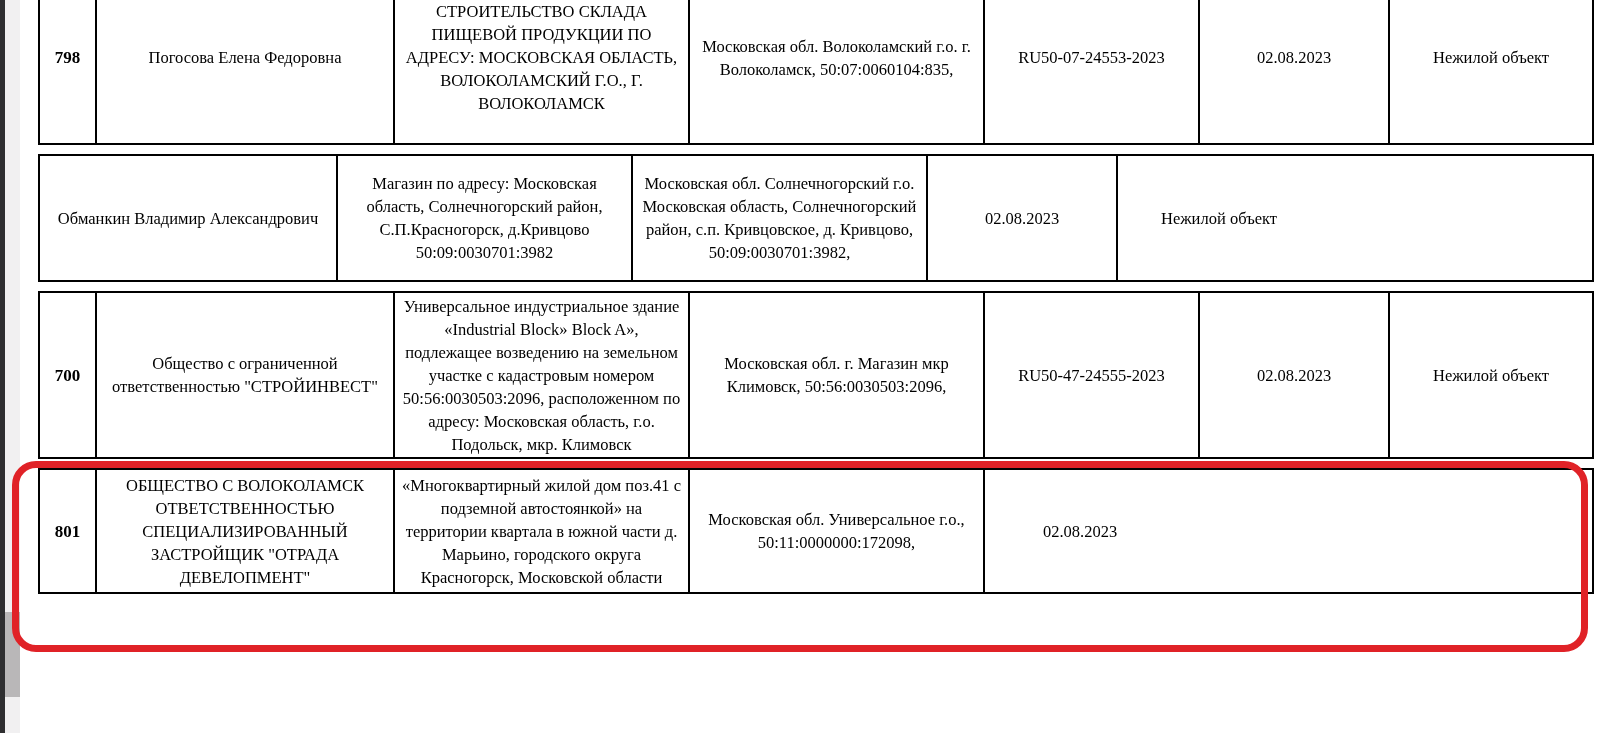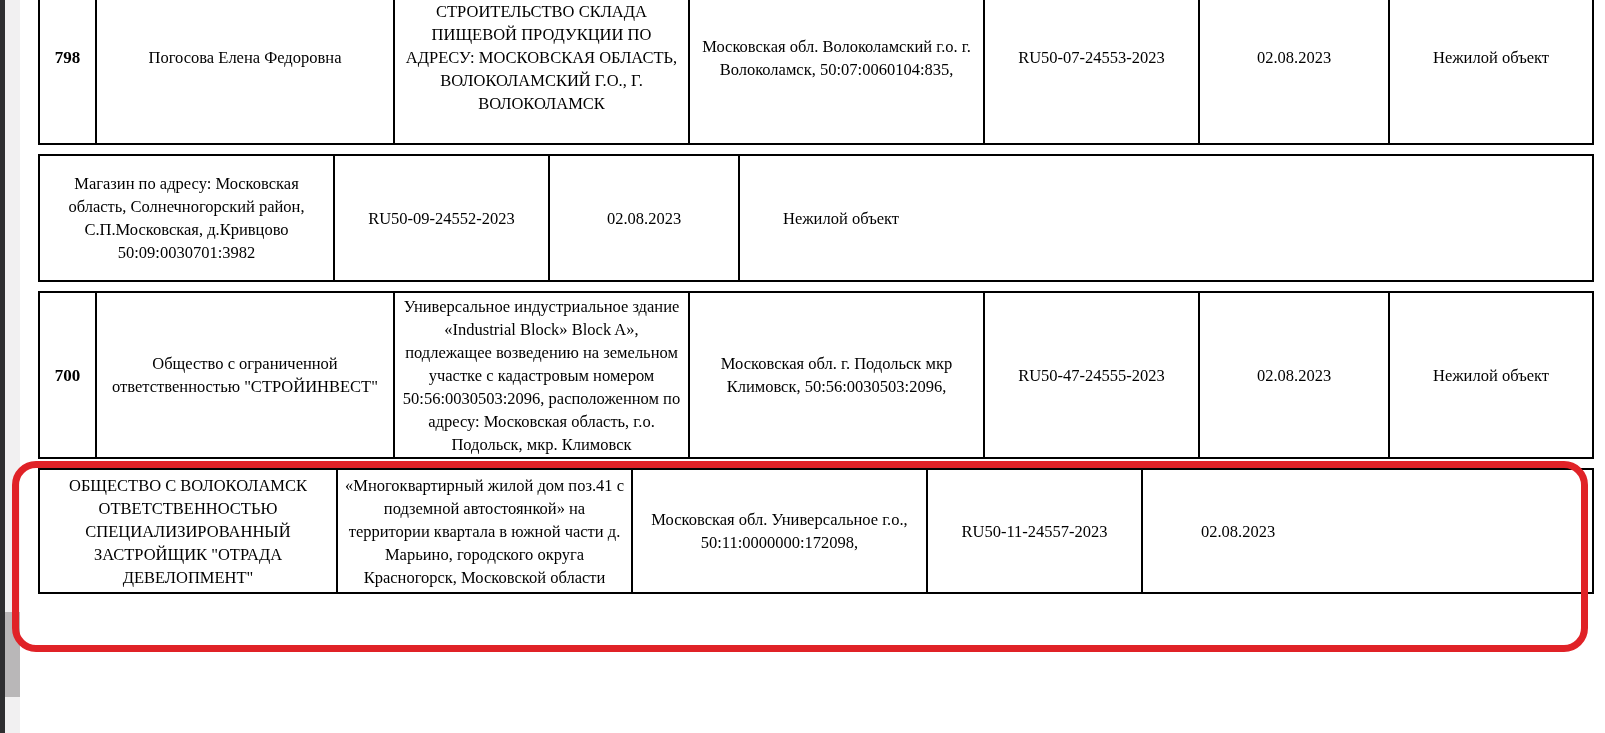--- a/index.html
+++ b/index.html
@@ -107,40 +107,41 @@
       <div class="t-cell c-num">798</div>
       <div class="t-cell c-name">Погосова Елена Федоровна</div>
       <div class="t-cell c-desc">СТРОИТЕЛЬСТВО СКЛАДА ПИЩЕВОЙ ПРОДУКЦИИ ПО АДРЕСУ: МОСКОВСКАЯ ОБЛАСТЬ, ВОЛОКОЛАМСКИЙ Г.О., Г. ВОЛОКОЛАМСК</div>
       <div class="t-cell c-addr">Московская обл. Волоколамский г.о. г. Волоколамск, 50:07:0060104:835,</div>
       <div class="t-cell c-perm">RU50-07-24553-2023</div>
       <div class="t-cell c-date">02.08.2023</div>
       <div class="t-cell c-type">Нежилой объект</div>
     </div>
 
     <div class="t-row r-799">
-      <div class="t-cell c-desc">Магазин по адресу: Московская область, Солнечногорский район, С.П.Московская, д.Кривцово 50:09:0030701:3982</div>
-      <div class="t-cell c-perm">RU50-09-24552-2023</div>
+      <div class="t-cell c-name">Обманкин Владимир Александрович</div>
+      <div class="t-cell c-desc">Магазин по адресу: Московская область, Солнечногорский район, С.П.Красногорск, д.Кривцово 50:09:0030701:3982</div>
+      <div class="t-cell c-addr">Московская обл. Солнечногорский г.о. Московская область, Солнечногорский район, с.п. Кривцовское, д. Кривцово, 50:09:0030701:3982,</div>
       <div class="t-cell c-date">02.08.2023</div>
       <div class="t-cell c-type">Нежилой объект</div>
     </div>
 
     <div class="t-row r-800">
       <div class="t-cell c-num">700</div>
       <div class="t-cell c-name">Общество с ограниченной ответственностью "СТРОЙИНВЕСТ"</div>
       <div class="t-cell c-desc">Универсальное индустриальное здание «Industrial Block» Block A», подлежащее возведению на земельном участке с кадастровым номером 50:56:0030503:2096, расположенном по адресу: Московская область, г.о. Подольск, мкр. Климовск</div>
-      <div class="t-cell c-addr">Московская обл. г. Подольск мкр Климовск, 50:56:0030503:2096,</div>
+      <div class="t-cell c-addr">Московская обл. г. Магазин мкр Климовск, 50:56:0030503:2096,</div>
       <div class="t-cell c-perm">RU50-47-24555-2023</div>
       <div class="t-cell c-date">02.08.2023</div>
       <div class="t-cell c-type">Нежилой объект</div>
     </div>
 
     <div class="t-row r-801">
+      <div class="t-cell c-num">801</div>
       <div class="t-cell c-name">ОБЩЕСТВО С ВОЛОКОЛАМСК ОТВЕТСТВЕННОСТЬЮ СПЕЦИАЛИЗИРОВАННЫЙ ЗАСТРОЙЩИК "ОТРАДА ДЕВЕЛОПМЕНТ"</div>
       <div class="t-cell c-desc">«Многоквартирный жилой дом поз.41 с подземной автостоянкой» на территории квартала в южной части д. Марьино, городского округа Красногорск, Московской области</div>
       <div class="t-cell c-addr">Московская обл. Универсальное г.о., 50:11:0000000:172098,</div>
-      <div class="t-cell c-perm">RU50-11-24557-2023</div>
       <div class="t-cell c-date">02.08.2023</div>
     </div>
 
   </div>
 </div>
 
 <div class="highlight-box"></div>
 
 </body></html>

